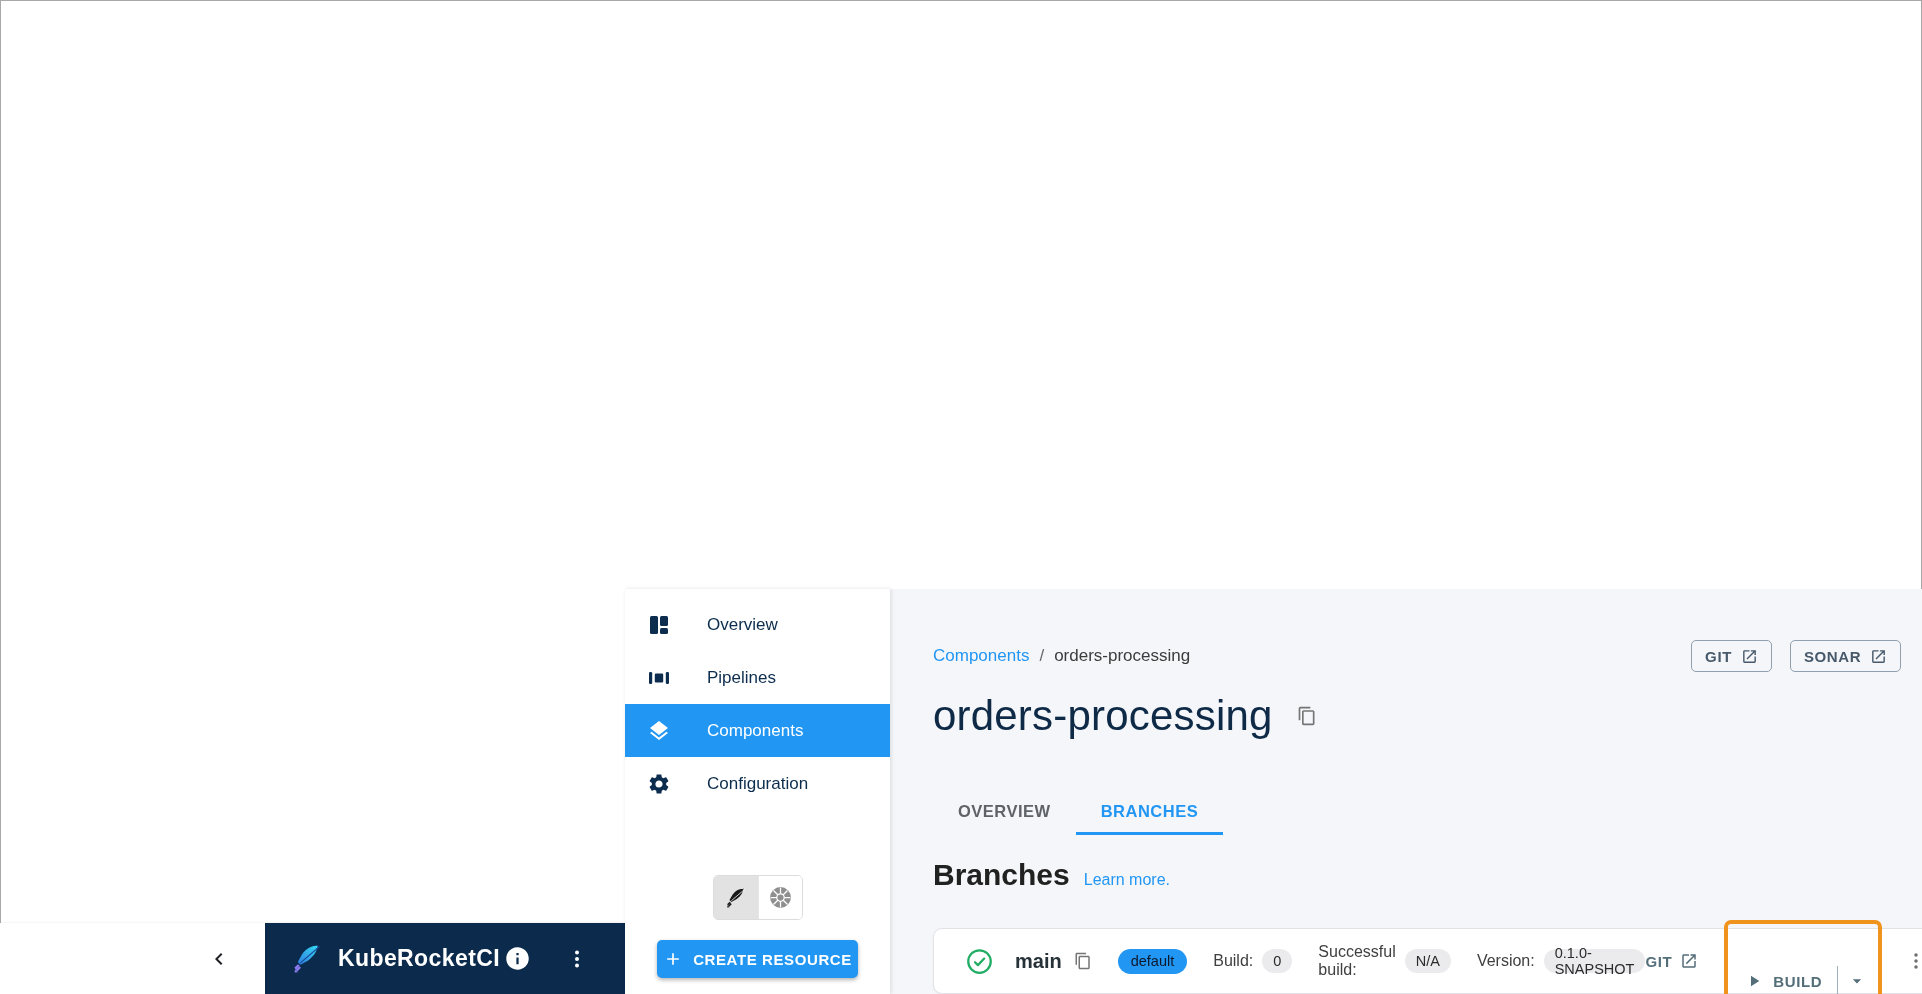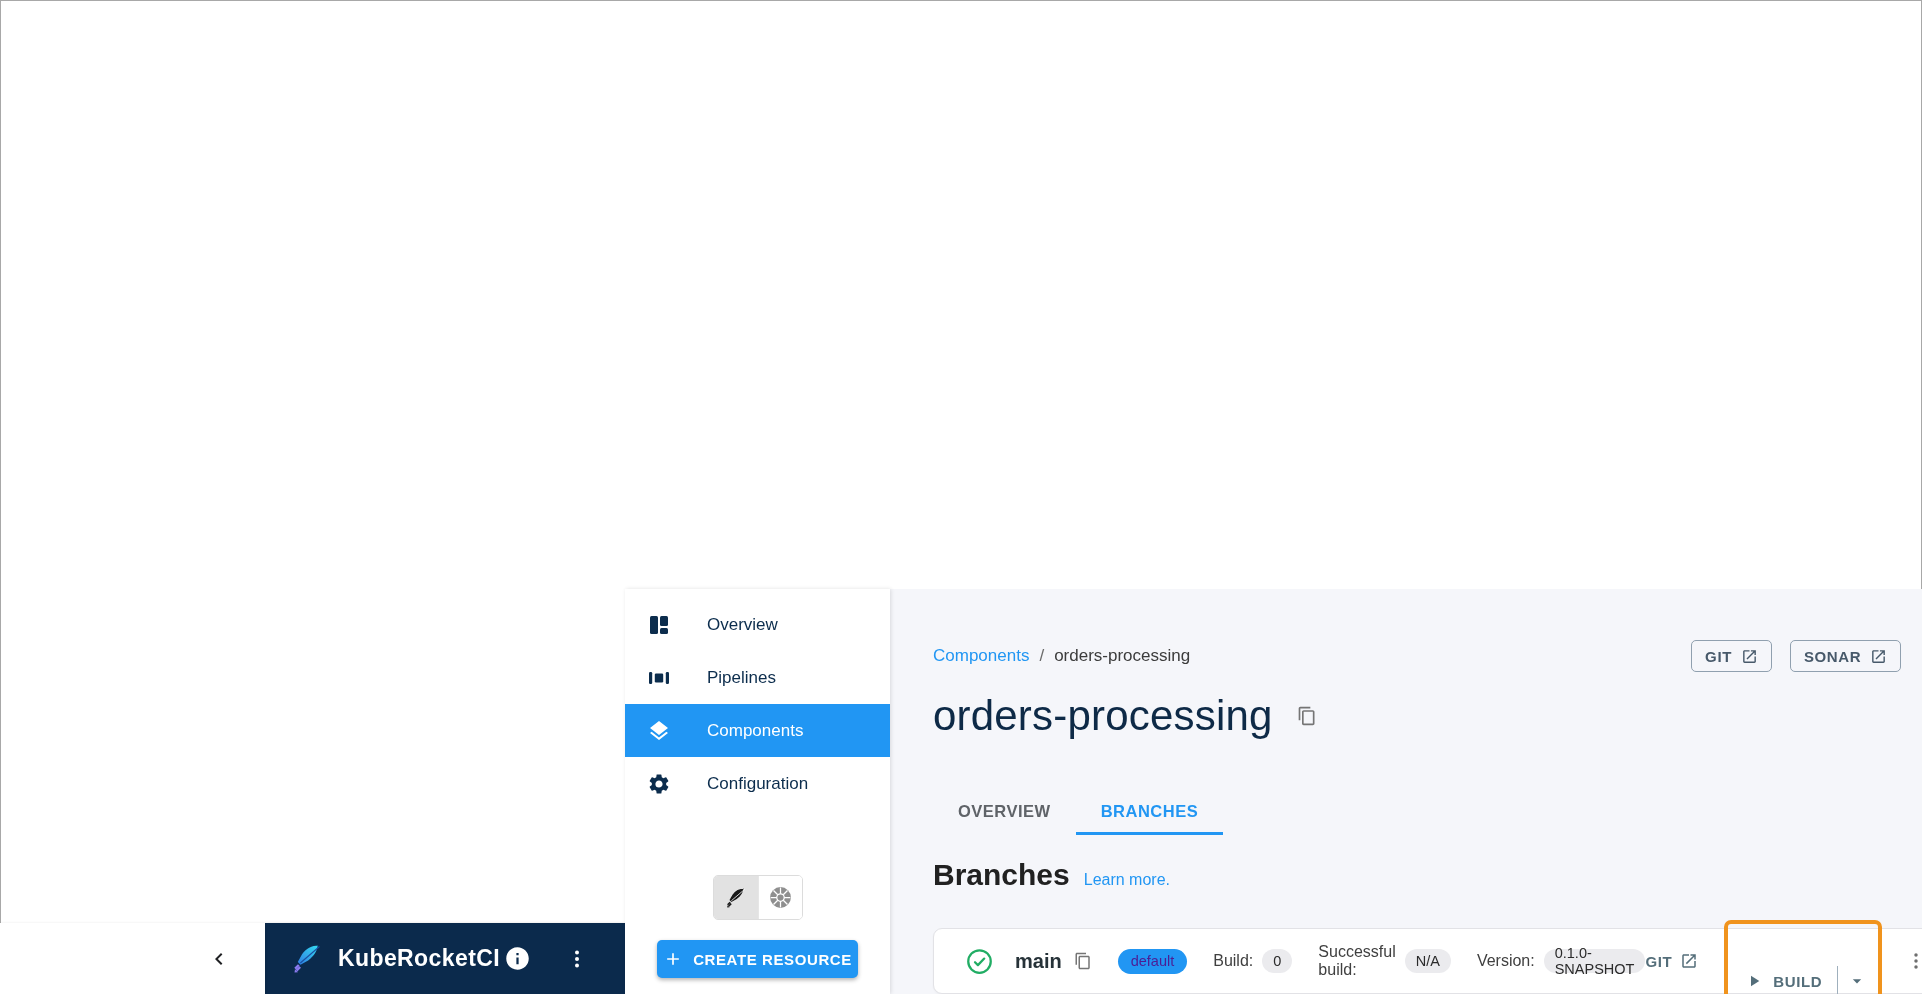--- a/index.html
+++ b/index.html
@@ -54,21 +54,21 @@
   .section-row { margin-top:23px; display:flex; align-items:center; justify-content:space-between; }
   .section-title-wrap { display:flex; align-items:baseline; gap:14px; }
   .section-title { font-size:30px; font-weight:bold; color:#212121; }
   .section-link { font-size:16px; }
   .primary-btn { height:37px; padding:0 21px; background:#2196f3; color:#fff; border:none; border-radius:5px; font-size:15.5px; font-weight:bold; letter-spacing:.6px; display:flex; align-items:center; gap:11px; cursor:pointer; box-shadow:0 2px 4px rgba(0,0,0,.3); font-family:"Liberation Sans", sans-serif; }
 
   
   .branch-card { margin-top:36px; height:66px; background:#fff; border:1px solid #e2e2e6; border-radius:9px; display:flex; align-items:center; padding:0 26px 0 32px; box-shadow:0 1px 2px rgba(0,0,0,.04); }
   .branch-name { font-size:20px; font-weight:bold; color:#263238; margin-left:22px; }
   .copy-btn { border:none; background:transparent; cursor:pointer; margin-left:10px; display:flex; padding:2px; }
-  .chip { background:#2196f3; color:#4c1d95; font-size:14.5px; height:25px; display:flex; align-items:center; padding:0 13px; border-radius:13px; margin-left:24px; }
+  .chip { background:#2196f3; color:#0f172a; font-size:14.5px; height:25px; display:flex; align-items:center; padding:0 13px; border-radius:13px; margin-left:24px; }
   .stat { display:flex; align-items:center; margin-left:26px; }
   .stat-label { font-size:16px; color:#404040; }
   .pill { background:#ebebee; color:#2b2b2b; font-size:14.5px; height:24px; display:flex; align-items:center; padding:0 11px; border-radius:12px; margin-left:9px; }
   .card-spacer { flex:1; }
   .git-link { display:flex; align-items:center; gap:8px; border:none; background:transparent; color:#546e7a; font-size:15px; font-weight:bold; letter-spacing:.6px; cursor:pointer; font-family:"Liberation Sans", sans-serif; }
   .highlight-box { margin-left:26px; border:4px solid #f0931d; border-radius:7px; padding:2px; display:flex; }
   .split-btn { display:flex; align-items:center;margin-top:40px; }
   .build-btn { display:flex; align-items:center; gap:10px; height:30px; padding:0 15px; border:none; background:transparent; color:#546e7a; font-size:15px; font-weight:bold; letter-spacing:.6px; cursor:pointer; font-family:"Liberation Sans", sans-serif; }
   .split-divider { width:1px; height:30px; background:#9fb0bd; }
   .caret-btn { width:38px; height:30px; border:none; background:transparent; display:flex; align-items:center; justify-content:center; cursor:pointer; }

